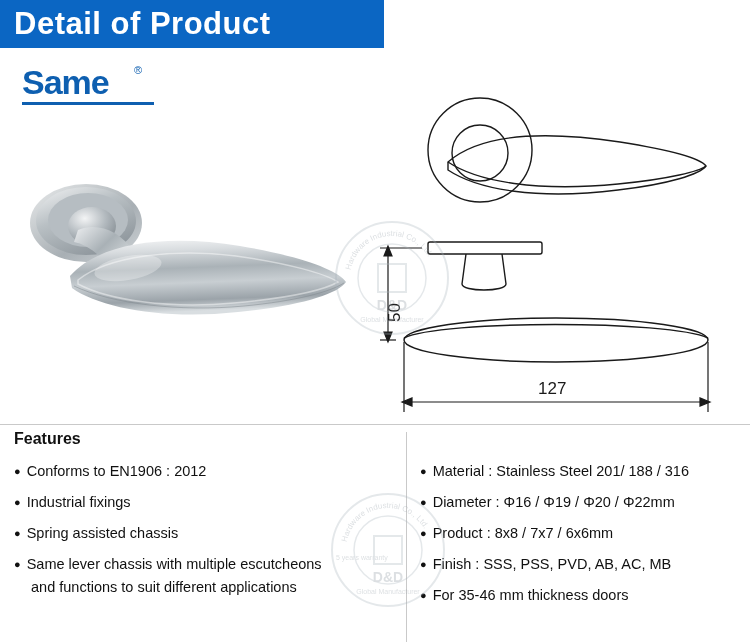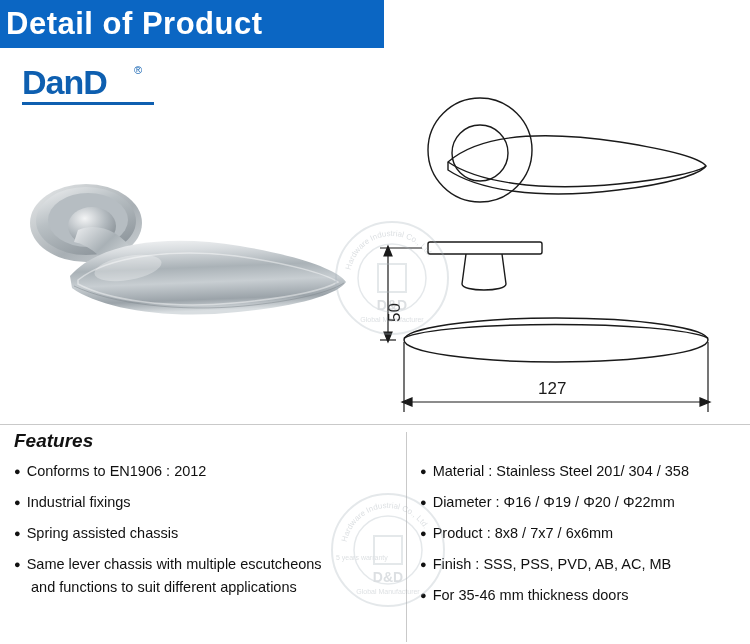--- a/index.html
+++ b/index.html
@@ -23,21 +23,21 @@
     height: 48px;
     background: #0b66c3;
     display: flex;
     align-items: center;
   }
   .header-title {
     color: #ffffff;
     font-size: 31px;
     font-weight: bold;
     letter-spacing: 0.5px;
-    padding-left: 6px;
+    padding-left: 14px;
     font-family: "Liberation Sans", sans-serif;
   }
   .header-accent {
     position: absolute;
     right: 0; top: 0;
     width: 366px;
     height: 48px;
     background: #ffffff;
   }
 
@@ -107,24 +107,23 @@
     width: 1px;
     height: 210px;
     background: #c9c9c9;
   }
 
   
   .features-title {
     position: absolute;
     left: 14px;
     top: 430px;
-    font-size: 19px;
+    font-size: 16px;
     font-weight: bold;
     color: #111111;
-    font-style: italic;
   }
   .feat-col-left {
     position: absolute;
     left: 14px;
     top: 462px;
     width: 390px;
   }
   .feat-col-right {
     position: absolute;
     left: 420px;
@@ -168,21 +167,21 @@
 </style>
 </head>
 <body>
 
 <div class="header">
   <div class="header-title">Detail of Product</div>
   <div class="header-accent"></div>
 </div>
 
 <div class="logo">
-  <div class="logo-text">DanD</div>
+  <div class="logo-text">Same</div>
   <div class="logo-reg">®</div>
   <div class="logo-underline"></div>
 </div>
 
 <div class="photo-area">
   <svg width="360" height="250" viewBox="0 0 360 250">
     <defs>
       <linearGradient id="roseG" x1="0" y1="0" x2="1" y2="1">
         <stop offset="0%" stop-color="#e9ebec"></stop>
         <stop offset="35%" stop-color="#c3c8cb"></stop>
@@ -306,21 +305,21 @@
   <div class="feat-item">
     <span class="feat-bullet">●</span>
     <span class="feat-text">Same lever chassis with multiple escutcheons</span>
   </div>
   <div class="feat-sub">and functions to suit different applications</div>
 </div>
 
 <div class="feat-col-right">
   <div class="feat-item">
     <span class="feat-bullet">●</span>
-    <span class="feat-text">Material : Stainless Steel 201/ 304 / 358</span>
+    <span class="feat-text">Material : Stainless Steel 201/ 188 / 316</span>
   </div>
   <div class="feat-item">
     <span class="feat-bullet">●</span>
     <span class="feat-text">Diameter : Φ16 / Φ19 / Φ20 / Φ22mm</span>
   </div>
   <div class="feat-item">
     <span class="feat-bullet">●</span>
     <span class="feat-text">Product : 8x8 / 7x7 / 6x6mm</span>
   </div>
   <div class="feat-item">

